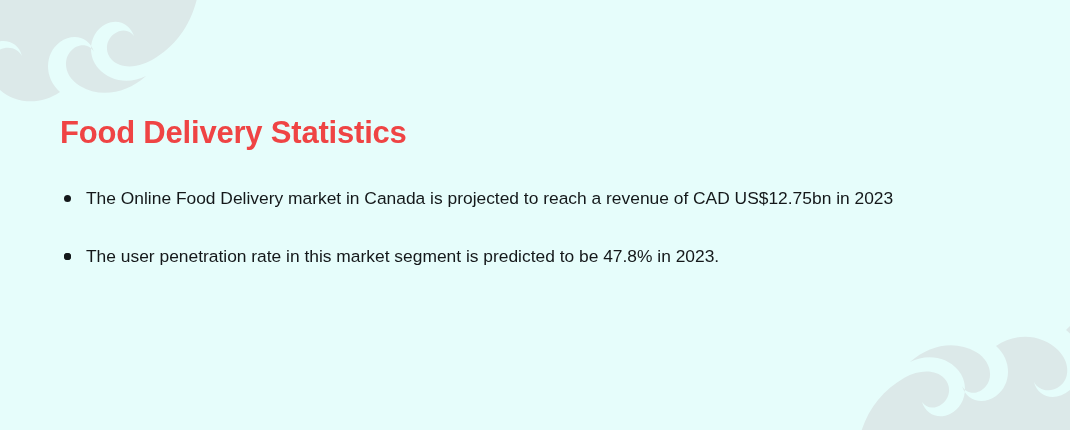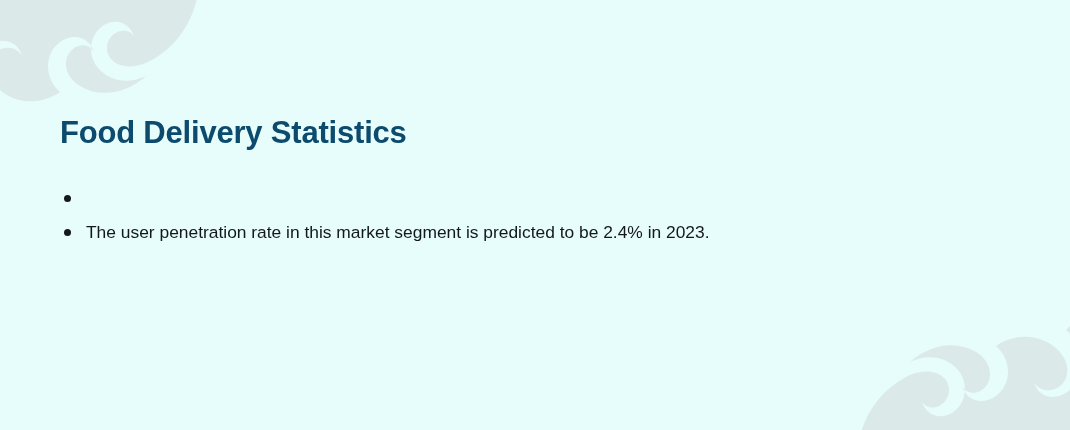--- a/index.html
+++ b/index.html
@@ -53,21 +53,21 @@
 
   .page-title {
     position: absolute;
     top: 113px;
     left: 0;
     margin: 0;
     font-size: 31px;
     line-height: 40px;
     font-weight: bold;
     letter-spacing: -0.2px;
-    color: #0c4a6e;
+    color: #ef4444;
     white-space: nowrap;
     text-align: center;
   }
 
   .bullet-list {
     position: absolute;
     top: 186px;
     left: 4px;
     margin: 0;
     padding: 0;
@@ -145,26 +145,30 @@
              C28,70 30,98 50,114
              C32,134 6,138 -12,124 Z" fill="#dce9e9"></path>
   </svg>
 
   <div class="content">
 
     <h1 class="page-title">Food Delivery Statistics</h1>
 
     <ul class="bullet-list">
 
+      <li class="bullet-item">
+        <span class="bullet-dot"></span>
+        <span>The Online Food Delivery market in Canada is projected to reach a revenue of CAD US$12.75bn in 2023</span>
+      </li>
 
       <li class="bullet-item">
         <span class="bullet-dot"></span>
       </li>
 
       <li class="bullet-item">
         <span class="bullet-dot"></span>
-        <span>The user penetration rate in this market segment is predicted to be 2.4% in 2023.</span>
+        <span>The user penetration rate in this market segment is predicted to be 47.8% in 2023.</span>
       </li>
 
     </ul>
 
   </div>
 </div>
 
 </body></html>

